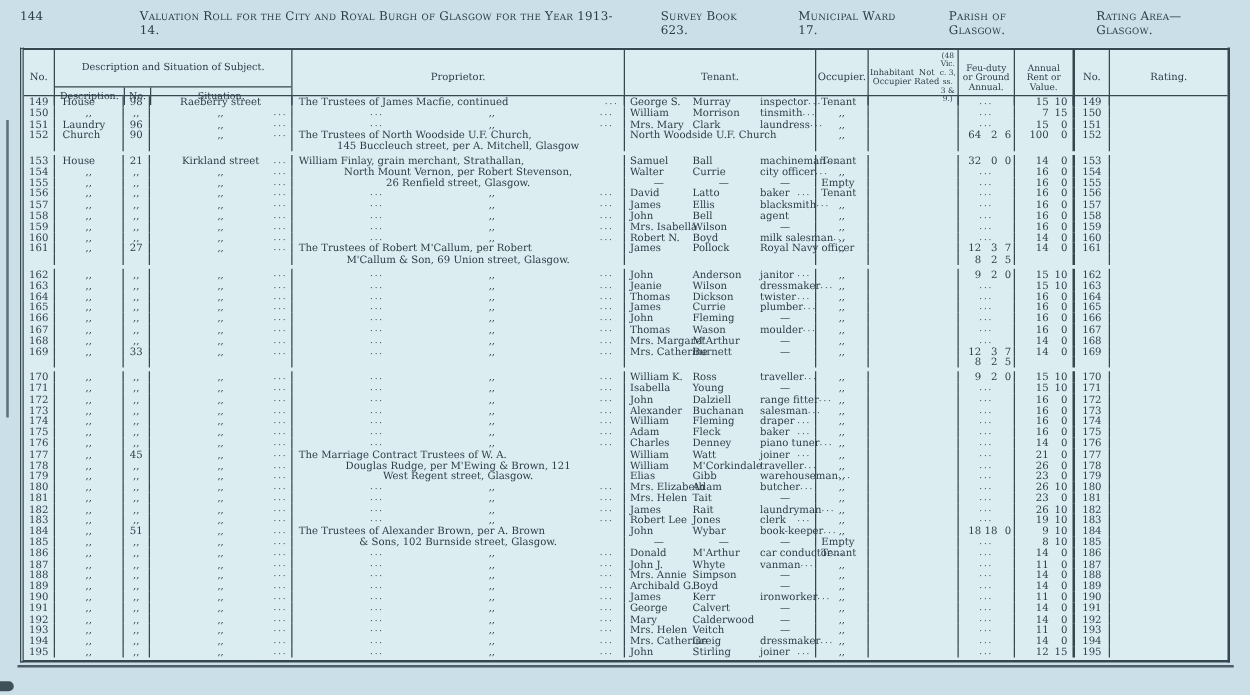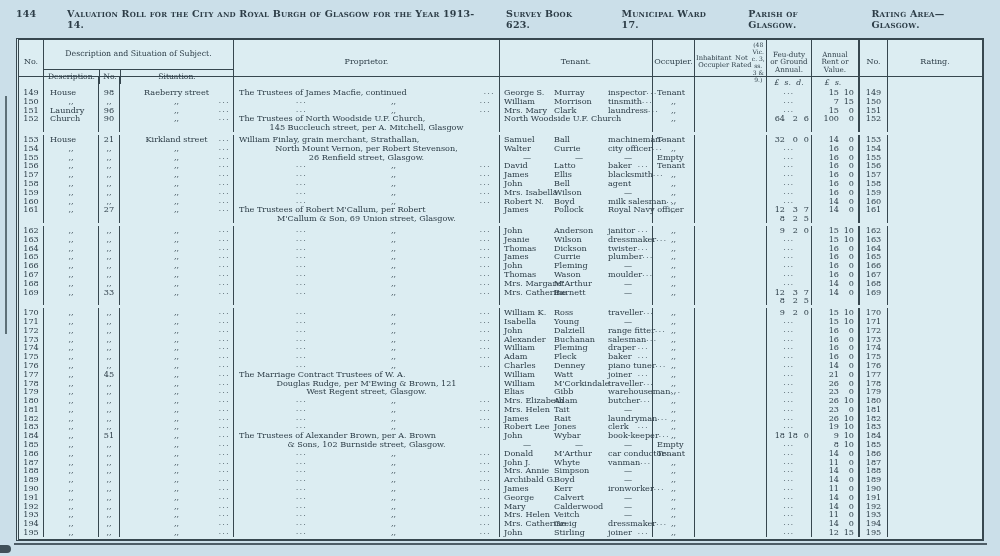--- a/index.html
+++ b/index.html
@@ -10,22 +10,23 @@
   body{
     background:var(--paper);
     font-family:"DejaVu Serif", serif;
     color:var(--ink);
     position:relative;
   }
   
   .titlebar{
     position:absolute; top:8px; left:16px; right:10px;
     display:flex; align-items:flex-start;
-    font-weight:bold; font-size:9.5px; letter-spacing:.2px;
+    font-weight:normal; font-size:9.5px; letter-spacing:.2px;
     font-variant:small-caps;
+    gap:44px;
   }
   .pgnum{font-variant:normal; width:52px; font-size:9.5px;}
   .tparts{display:flex; gap:24px;}
   
   .tbl{
     position:absolute; left:16px; top:38px; width:968px;
     border:2px solid var(--line);
     border-left:3px double var(--line);
     background:var(--tbg);
   }
@@ -129,36 +130,20 @@
       <span>Inhabitant Occupier</span>
       <span>Not Rated</span>
       <span class="sm">(48 Vic. c. 3, ss. 3 &amp; 9.)</span>
     </div>
     <div class="hc hfeu">Feu-duty or Ground Annual.</div>
     <div class="hc hrent">Annual Rent or Value.</div>
     <div class="hc hno2">No.</div>
     <div class="hc hrem">Rating.</div>
   </div>
   <div class="tbody">
-      <div class="ln grid units">
-        <div class="c c1"></div>
-        <div class="c c2"></div>
-        <div class="c c3"></div>
-        <div class="c c4"></div>
-        <div class="c c5"></div>
-        <div class="c t1"></div>
-        <div class="c t2"></div>
-        <div class="c t3"></div>
-        <div class="c c7"></div>
-        <div class="c c8"></div>
-        <div class="c c9 uf">£ s. d.</div>
-        <div class="c c10 uf">£ s.</div>
-        <div class="c c11"></div>
-        <div class="c c12"></div>
-      </div>
       <div class="ln grid">
         <div class="c c1 num">149</div>
         <div class="c c2">House</div>
         <div class="c c3 num">98</div>
         <div class="c c4"><span>Raeberry street</span></div>
         <div class="c c5 pl">The Trustees of James Macfie, continued<span class="ld pr">...</span></div>
         <div class="c t1">George S.</div>
         <div class="c t2">Murray</div>
         <div class="c t3">
           <span>inspector</span>

